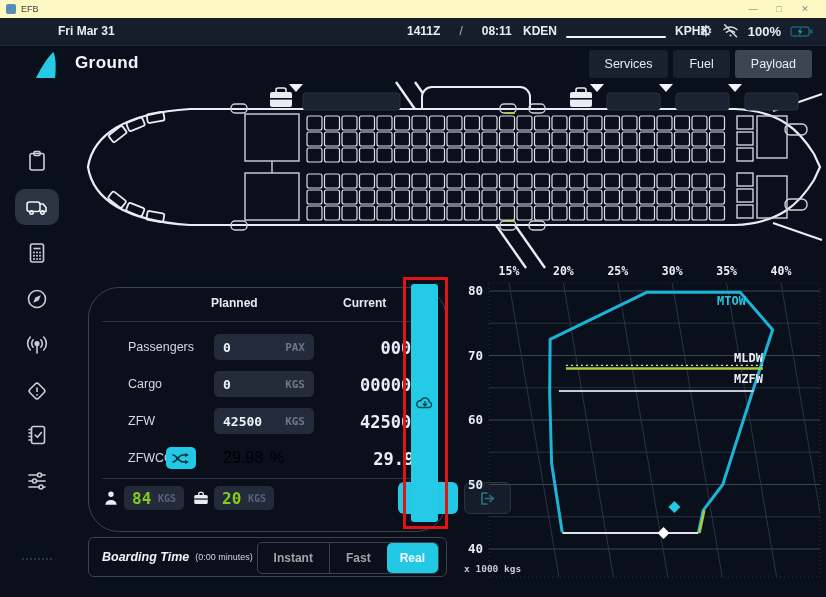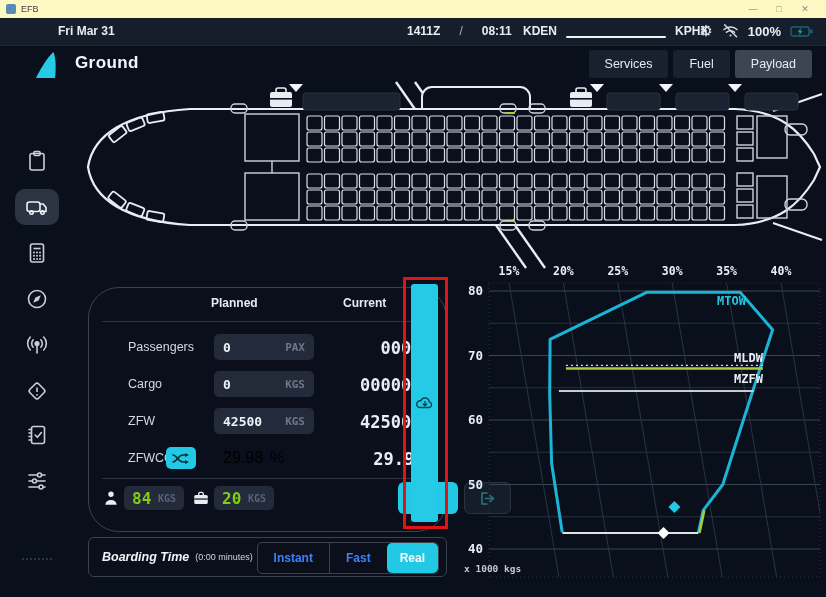--- a/index.html
+++ b/index.html
@@ -60,21 +60,21 @@
              border-radius:6px;box-sizing:border-box;display:flex;align-items:center;justify-content:center;}
   
   .redbox{position:absolute;left:403px;top:277px;width:45px;height:252px;border:3px solid #df1414;box-sizing:border-box;z-index:60;pointer-events:none;}
   .loadslider{position:absolute;left:411px;top:284px;width:27px;height:238px;background:#25cbe6;border-radius:3px;z-index:55;
               display:flex;align-items:center;justify-content:center;}
   
   #boarding-panel{left:88px;top:537px;width:357px;height:38px;display:flex;align-items:center;}
   .btitle{margin-left:13px;font-size:12.5px;font-weight:bold;color:#f0f3f7;font-style:italic;}
   .bsub{margin-left:6px;font-size:9px;color:#cfd5df;}
   .seg{position:absolute;right:7px;top:4px;height:30px;display:flex;align-items:stretch;border:1px solid #3a4250;border-radius:5px;overflow:hidden;}
-  .segbtn{padding:0 16px;display:flex;align-items:center;font-size:12px;font-weight:bold;color:#3b82f6;}
+  .segbtn{padding:0 16px;display:flex;align-items:center;font-size:12px;font-weight:bold;color:#a3a3a3;}
   .segsep{width:1px;background:#3a4250;}
   .segbtn.cyan{background:#21c9e4;border-radius:5px;color:#f4fbfd;padding:0 13px;}
   svg{display:block;}
 </style>
 </head>
 <body>
 
 <div class="app">
 
   <div class="titlebar">

